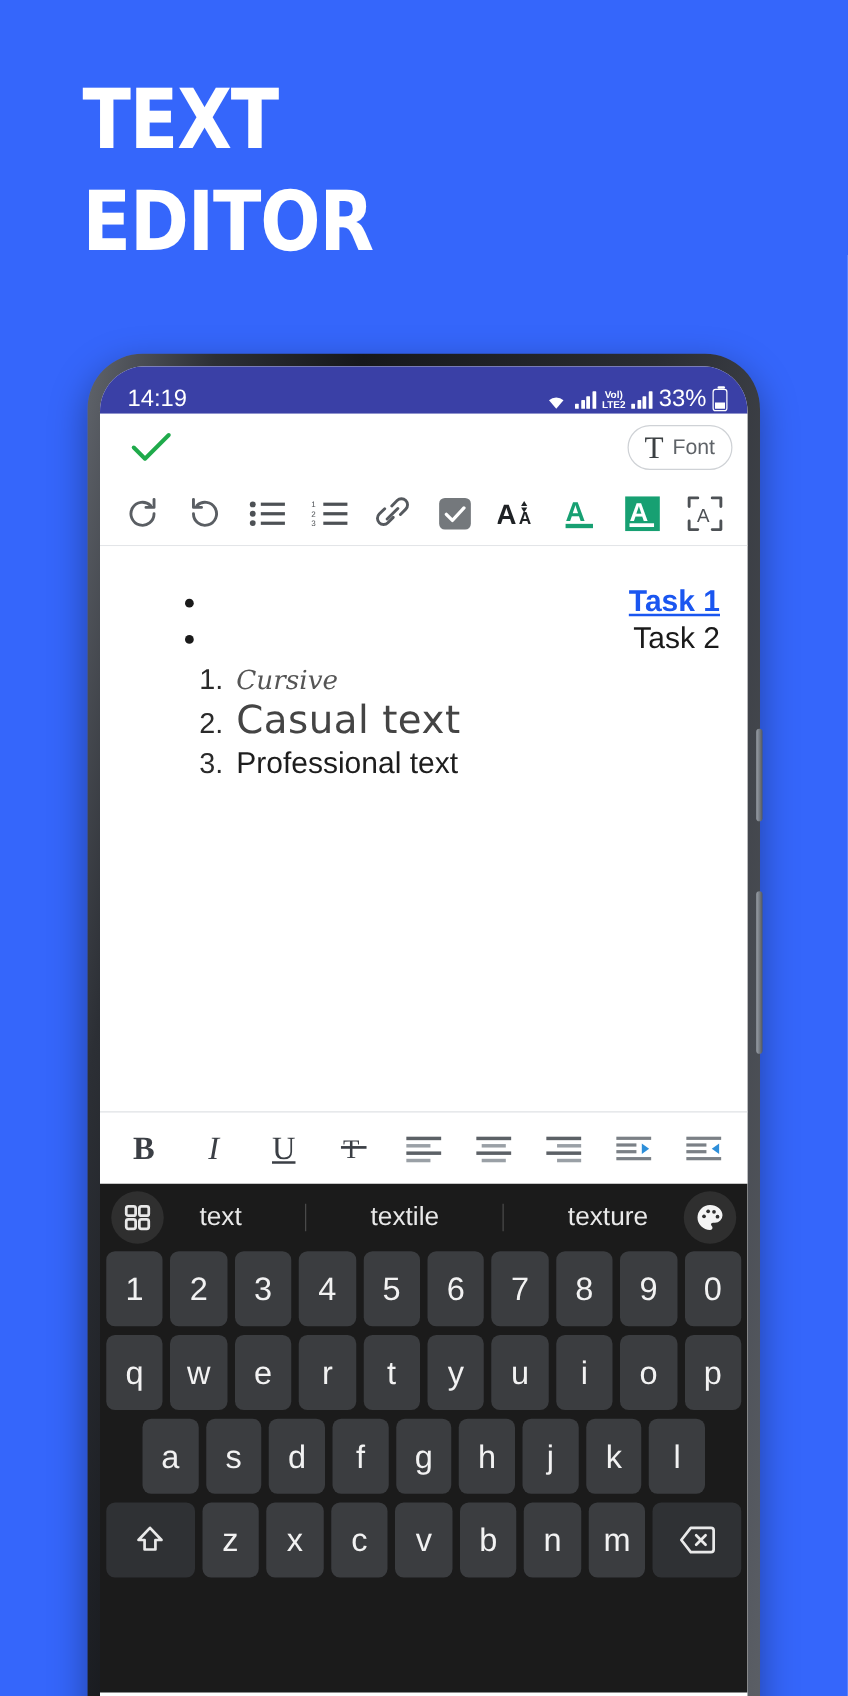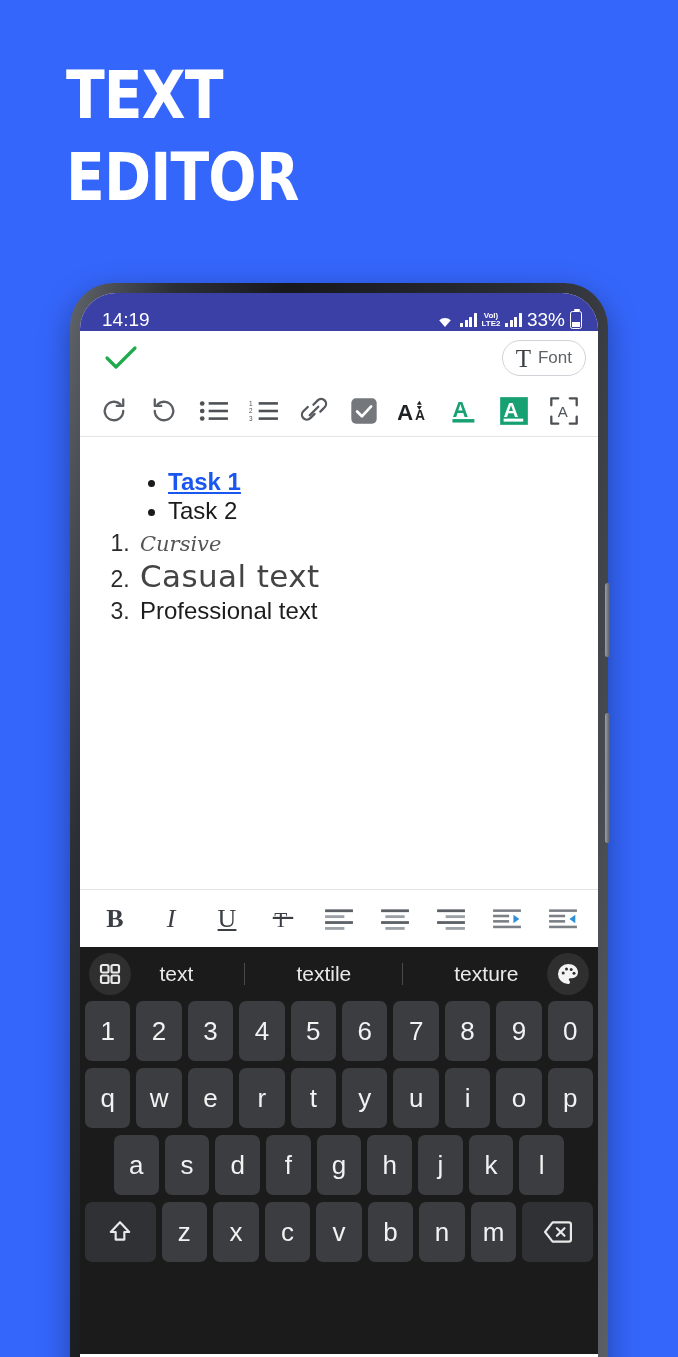--- a/index.html
+++ b/index.html
@@ -78,25 +78,25 @@
 
   
   .fmtbar {
     height: 52px; display: flex; align-items: center; justify-content: space-between;
     padding: 0 14px; border-bottom: 1.5px solid #e3e5e8; background:#fff;
   }
   .fmt-icon { width: 40px; height: 40px; display:flex; align-items:center; justify-content:center; }
 
   
   .doc { background: #fff; height: 452px; padding: 30px 22px 0 22px; }
-  ul.bul { list-style: disc; margin-left: 66px; }
+  ul.bul { list-style: disc; margin-left: 66px; text-align: right; }
   ul.bul > li { font-size: 24px; line-height: 29px; color: #1a1a1a; font-family:"Liberation Sans",sans-serif; }
   ul.bul > li::marker { font-size: 22px; }
   .link { color: #1a56f0; font-weight: bold; text-decoration: underline; }
-  ol.num { list-style: decimal; margin-left: 34px; margin-top: 2px; }
+  ol.num { list-style: decimal; margin-left: 83px; margin-top: 2px; }
   ol.num > li { font-size: 23px; line-height: 32px; color: #2a2a2a; padding-left: 4px; }
   ol.num > li::marker { color:#2a2a2a; font-size: 23px; }
   .f-cursive { font-family: "DejaVu Serif", serif; font-style: italic; color:#555; font-size: 21px; }
   .f-casual  { font-family: "DejaVu Sans", sans-serif; color:#444; font-size: 31px; letter-spacing:.4px; }
   .f-pro     { font-family: "Liberation Sans", sans-serif; color:#1d1d1d; font-size: 24px; }
 
   
   .botbar {
     height: 58px; display: flex; align-items: center; justify-content: space-between;
     padding: 0 14px; border-top: 1.5px solid #e0e2e5; background: #fff;

